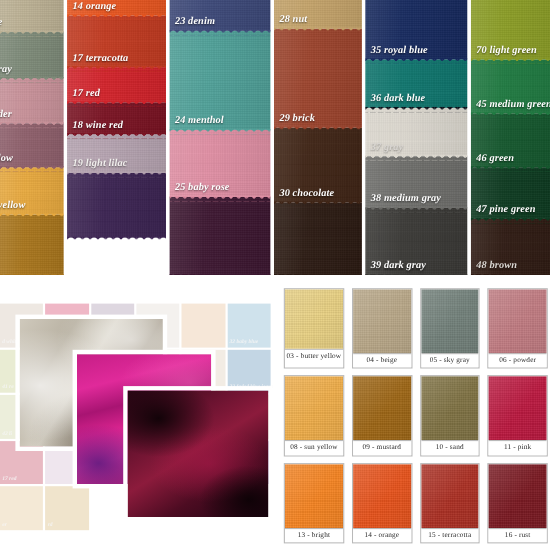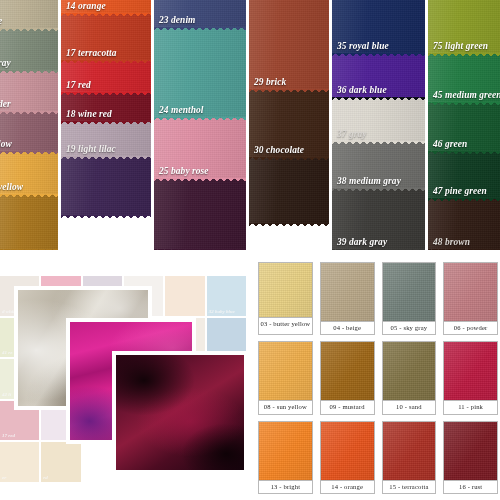--- a/index.html
+++ b/index.html
@@ -154,20 +154,26 @@
         <div class="sw-label dark">25 baby rose</div>
       </div>
       <div class="sw" style="height: 70.75px; background: rgb(60, 22, 48); z-index: 37;">
         <div class="sheen"></div>
         <div class="weave"></div>
         <div class="zig" style="background-image: linear-gradient(135deg, rgb(60, 22, 48) 25%, transparent 25.5%), linear-gradient(225deg, rgb(60, 22, 48) 25%, transparent 25.5%);"></div>
       </div>
     </div>
     <div class="col-gap"></div>
     <div class="swatch-col" style="width: 80px; flex: 0 0 80px;">
+      <div class="sw" style="height: 25.94px; background: rgb(195, 162, 105); z-index: 40;">
+        <div class="sheen"></div>
+        <div class="weave"></div>
+        <div class="zig" style="background-image: linear-gradient(135deg, rgb(195, 162, 105) 25%, transparent 25.5%), linear-gradient(225deg, rgb(195, 162, 105) 25%, transparent 25.5%);"></div>
+        <div class="sw-label dark">28 nut</div>
+      </div>
       <div class="sw" style="height: 89.62px; background: rgb(155, 67, 44); z-index: 39;">
         <div class="sheen"></div>
         <div class="weave"></div>
         <div class="zig" style="background-image: linear-gradient(135deg, rgb(155, 67, 44) 25%, transparent 25.5%), linear-gradient(225deg, rgb(155, 67, 44) 25%, transparent 25.5%);"></div>
         <div class="sw-label dark">29 brick</div>
       </div>
       <div class="sw" style="height: 68.4px; background: rgb(63, 36, 21); z-index: 38;">
         <div class="sheen"></div>
         <div class="weave"></div>
         <div class="zig" style="background-image: linear-gradient(135deg, rgb(63, 36, 21) 25%, transparent 25.5%), linear-gradient(225deg, rgb(63, 36, 21) 25%, transparent 25.5%);"></div>
@@ -180,21 +186,21 @@
       </div>
     </div>
     <div class="col-gap"></div>
     <div class="swatch-col" style="width: 93px; flex: 0 0 93px;">
       <div class="sw" style="height: 53.92px; background: rgb(22, 41, 94); z-index: 40;">
         <div class="sheen"></div>
         <div class="weave"></div>
         <div class="zig" style="background-image: linear-gradient(135deg, rgb(22, 41, 94) 25%, transparent 25.5%), linear-gradient(225deg, rgb(22, 41, 94) 25%, transparent 25.5%);"></div>
         <div class="sw-label dark">35 royal blue</div>
       </div>
-      <div class="sw" style="height: 44.12px; background: #4c1d95; z-index: 39;">
+      <div class="sw" style="height: 44.12px; background: #0f766e; z-index: 39;">
         <div class="sheen"></div>
         <div class="weave"></div>
         <div class="zig" style="background-image: linear-gradient(135deg, rgb(11, 14, 24) 25%, transparent 25.5%), linear-gradient(225deg, rgb(11, 14, 24) 25%, transparent 25.5%);"></div>
         <div class="sw-label dark">36 dark blue</div>
       </div>
       <div class="sw" style="height: 44.12px; background: rgb(221, 217, 208); z-index: 38;">
         <div class="sheen"></div>
         <div class="weave"></div>
         <div class="zig" style="background-image: linear-gradient(135deg, rgb(221, 217, 208) 25%, transparent 25.5%), linear-gradient(225deg, rgb(221, 217, 208) 25%, transparent 25.5%);"></div>
         <div class="sw-label muted">37 gray</div>
@@ -211,21 +217,21 @@
         <div class="zig" style="background-image: linear-gradient(135deg, rgb(58, 57, 54) 25%, transparent 25.5%), linear-gradient(225deg, rgb(58, 57, 54) 25%, transparent 25.5%);"></div>
         <div class="sw-label dark">39 dark gray</div>
       </div>
     </div>
     <div class="col-gap"></div>
     <div class="swatch-col" style="width: 80px; flex: 0 0 80px;">
       <div class="sw" style="height: 53.92px; background: rgb(138, 156, 37); z-index: 40;">
         <div class="sheen"></div>
         <div class="weave"></div>
         <div class="zig" style="background-image: linear-gradient(135deg, rgb(138, 156, 37) 25%, transparent 25.5%), linear-gradient(225deg, rgb(138, 156, 37) 25%, transparent 25.5%);"></div>
-        <div class="sw-label dark">75 light green</div>
+        <div class="sw-label dark">70 light green</div>
       </div>
       <div class="sw" style="height: 49.02px; background: rgb(31, 122, 65); z-index: 39;">
         <div class="sheen"></div>
         <div class="weave"></div>
         <div class="zig" style="background-image: linear-gradient(135deg, rgb(31, 122, 65) 25%, transparent 25.5%), linear-gradient(225deg, rgb(31, 122, 65) 25%, transparent 25.5%);"></div>
         <div class="sw-label dark">45 medium green</div>
       </div>
       <div class="sw" style="height: 49.02px; background: rgb(20, 87, 45); z-index: 38;">
         <div class="sheen"></div>
         <div class="weave"></div>

